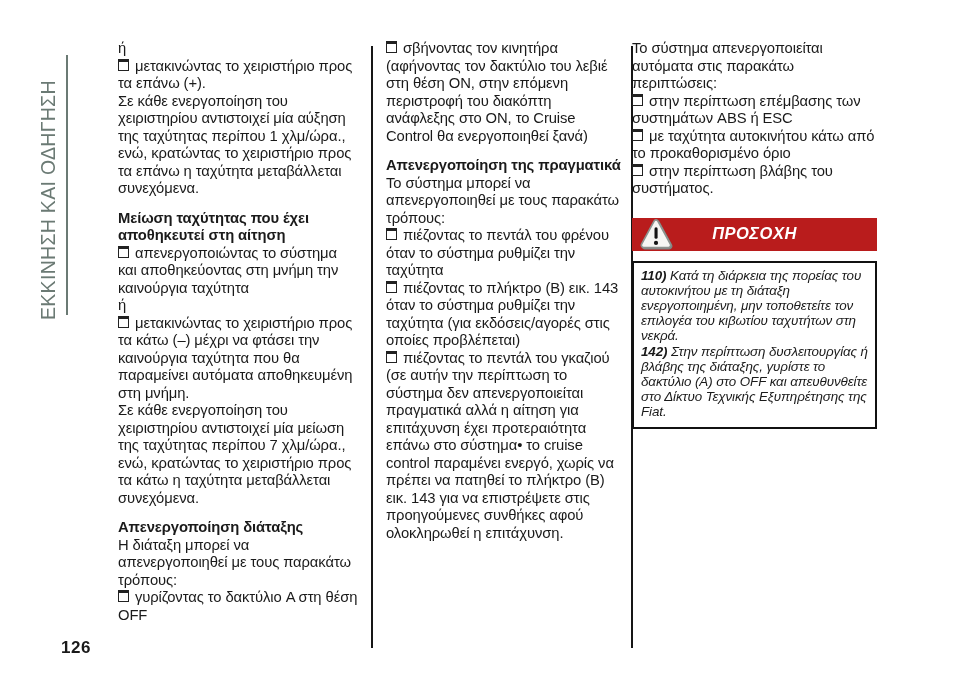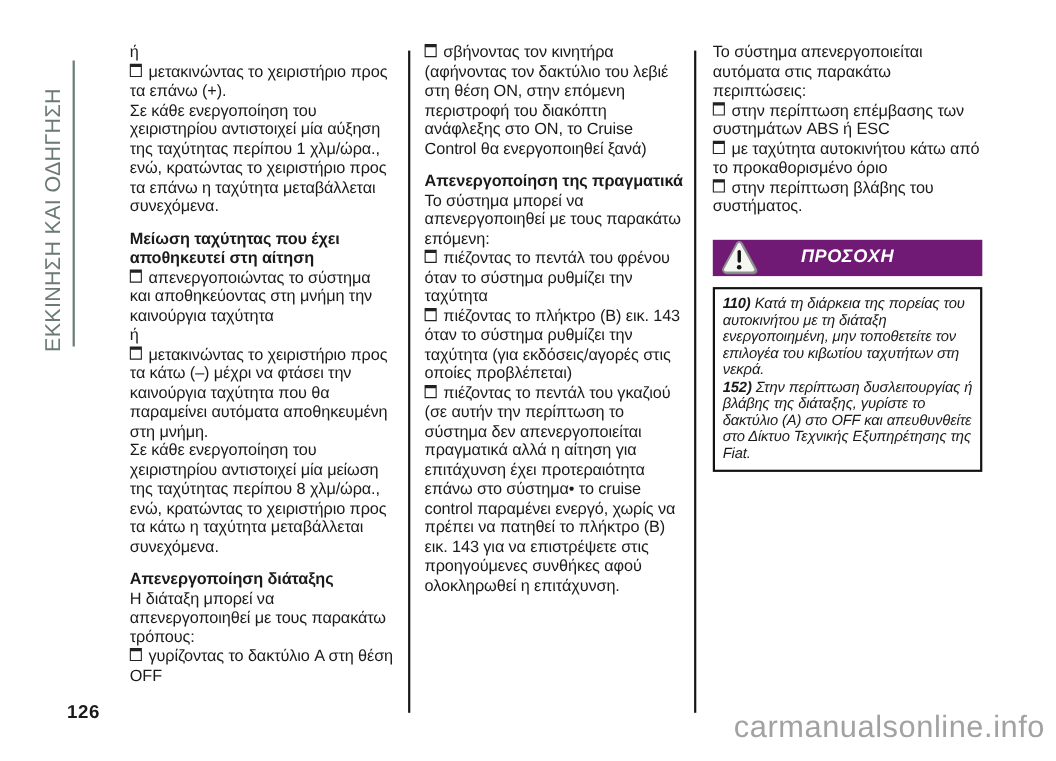--- a/index.html
+++ b/index.html
@@ -30,21 +30,21 @@
   .sidebar-rule{
     position:absolute;
     left:66px;top:55px;
     width:2px;height:260px;
     background:#6b7a74;
   }
   
   .col{position:absolute;top:40px;}
   .col1{left:118px;width:240px;}
   .col2{left:386px;width:236px;}
-  .col3{left:648px;width:245px;}
+  .col3{left:632px;width:245px;}
   .sep{position:absolute;top:46px;height:602px;width:2px;background:#161616;}
   .sep1{left:371px;}
   .sep2{left:631px;}
   .blk{margin:0;padding:0;}
   h3.blk{font-size:14.8px;line-height:17.5px;margin:12px 0 0 0;font-weight:700;}
   .sq{
     display:inline-block;
     width:9px;height:8px;
     border:1.5px solid #222;
     border-top-width:3px;
@@ -113,57 +113,56 @@
   <div class="sidebar-rule" style="background: rgb(107, 122, 116);"></div>
 
   <div class="col col1">
       <p class="blk para">ή</p>
       <p class="blk bullet"><span class="sq"></span>&nbsp;μετακινώντας το χειριστήριο προς τα επάνω (+).</p>
       <p class="blk para">Σε κάθε ενεργοποίηση του χειριστηρίου αντιστοιχεί μία αύξηση της ταχύτητας περίπου 1 χλμ/ώρα., ενώ, κρατώντας το χειριστήριο προς τα επάνω η ταχύτητα μεταβάλλεται συνεχόμενα.</p>
       <h3 class="blk heading">Μείωση ταχύτητας που έχει αποθηκευτεί στη αίτηση</h3>
       <p class="blk bullet"><span class="sq"></span>&nbsp;απενεργοποιώντας το σύστημα και αποθηκεύοντας στη μνήμη την καινούργια ταχύτητα</p>
       <p class="blk para">ή</p>
       <p class="blk bullet"><span class="sq"></span>&nbsp;μετακινώντας το χειριστήριο προς τα κάτω (–) μέχρι να φτάσει την καινούργια ταχύτητα που θα παραμείνει αυτόματα αποθηκευμένη στη μνήμη.</p>
-      <p class="blk para">Σε κάθε ενεργοποίηση του χειριστηρίου αντιστοιχεί μία μείωση της ταχύτητας περίπου 8 χλμ/ώρα., ενώ, κρατώντας το χειριστήριο προς τα κάτω η ταχύτητα μεταβάλλεται συνεχόμενα.</p>
+      <p class="blk para">Σε κάθε ενεργοποίηση του χειριστηρίου αντιστοιχεί μία μείωση της ταχύτητας περίπου 7 χλμ/ώρα., ενώ, κρατώντας το χειριστήριο προς τα κάτω η ταχύτητα μεταβάλλεται συνεχόμενα.</p>
       <h3 class="blk heading">Απενεργοποίηση διάταξης</h3>
       <p class="blk para">Η διάταξη μπορεί να απενεργοποιηθεί με τους παρακάτω τρόπους:</p>
       <p class="blk bullet"><span class="sq"></span>&nbsp;γυρίζοντας το δακτύλιο A στη θέση OFF</p>
     </div>
   <div class="sep sep1"></div>
   <div class="col col2">
       <p class="blk bullet"><span class="sq"></span>&nbsp;σβήνοντας τον κινητήρα (αφήνοντας τον δακτύλιο του λεβιέ στη θέση ON, στην επόμενη περιστροφή του διακόπτη ανάφλεξης στο ON, το Cruise Control θα ενεργοποιηθεί ξανά)</p>
       <h3 class="blk heading">Απενεργοποίηση της πραγματικά</h3>
-      <p class="blk para">Το σύστημα μπορεί να απενεργοποιηθεί με τους παρακάτω επόμενη:</p>
+      <p class="blk para">Το σύστημα μπορεί να απενεργοποιηθεί με τους παρακάτω τρόπους:</p>
       <p class="blk bullet"><span class="sq"></span>&nbsp;πιέζοντας το πεντάλ του φρένου όταν το σύστημα ρυθμίζει την ταχύτητα</p>
       <p class="blk bullet"><span class="sq"></span>&nbsp;πιέζοντας το πλήκτρο (B) εικ. 143 όταν το σύστημα ρυθμίζει την ταχύτητα (για εκδόσεις/αγορές στις οποίες προβλέπεται)</p>
       <p class="blk bullet"><span class="sq"></span>&nbsp;πιέζοντας το πεντάλ του γκαζιού (σε αυτήν την περίπτωση το σύστημα δεν απενεργοποιείται πραγματικά αλλά η αίτηση για επιτάχυνση έχει προτεραιότητα επάνω στο σύστημα• το cruise control παραμένει ενεργό, χωρίς να πρέπει να πατηθεί το πλήκτρο (B) εικ. 143 για να επιστρέψετε στις προηγούμενες συνθήκες αφού ολοκληρωθεί η επιτάχυνση.</p>
     </div>
   <div class="sep sep2"></div>
 
   <div class="col col3">
     <div>
         <p class="blk para">Το σύστημα απενεργοποιείται αυτόματα στις παρακάτω περιπτώσεις:</p>
         <p class="blk bullet"><span class="sq"></span>&nbsp;στην περίπτωση επέμβασης των συστημάτων ABS ή ESC</p>
         <p class="blk bullet"><span class="sq"></span>&nbsp;με ταχύτητα αυτοκινήτου κάτω από το προκαθορισμένο όριο</p>
         <p class="blk bullet"><span class="sq"></span>&nbsp;στην περίπτωση βλάβης του συστήματος.</p>
       </div>
 
-    <div class="warn-bar" style="background: #701a75;">
+    <div class="warn-bar" style="background: #b91c1c;">
       <span class="warn-icon">
         <svg width="34" height="34" viewBox="0 0 34 34" xmlns="http://www.w3.org/2000/svg">
           <path d="M15.1 4.1 L2.6 27.1 a2.4 2.4 0 0 0 2.1 3.5 H29.3 a2.4 2.4 0 0 0 2.1 -3.5 L18.9 4.1 a2.15 2.15 0 0 0 -3.8 0 Z" fill="#f6f6f3" stroke="#8d938f" stroke-width="1.7" stroke-linejoin="round"></path>
           <rect x="15.5" y="10.2" width="3.1" height="11.6" rx="1.5" fill="#141414"></rect>
           <circle cx="17" cy="25.9" r="2.1" fill="#141414"></circle>
         </svg>
       </span>
       <span class="warn-title">ΠΡΟΣΟΧΗ</span>
     </div>
 
     <div class="note-box" id="notes-box">
         <div class="note"><span class="note-label">110) </span>Κατά τη διάρκεια της πορείας του αυτοκινήτου με τη διάταξη ενεργοποιημένη, μην τοποθετείτε τον επιλογέα του κιβωτίου ταχυτήτων στη νεκρά.</div>
-        <div class="note"><span class="note-label">152) </span>Στην περίπτωση δυσλειτουργίας ή βλάβης της διάταξης, γυρίστε το δακτύλιο (A) στο OFF και απευθυνθείτε στο Δίκτυο Τεχνικής Εξυπηρέτησης της Fiat.</div>
+        <div class="note"><span class="note-label">142) </span>Στην περίπτωση δυσλειτουργίας ή βλάβης της διάταξης, γυρίστε το δακτύλιο (A) στο OFF και απευθυνθείτε στο Δίκτυο Τεχνικής Εξυπηρέτησης της Fiat.</div>
       </div>
   </div>
 
   <div class="page-number">126</div>
-  <div class="watermark" style="color: rgb(162, 162, 162);">carmanualsonline.info</div>
 
 </div>
 
 </body></html>

